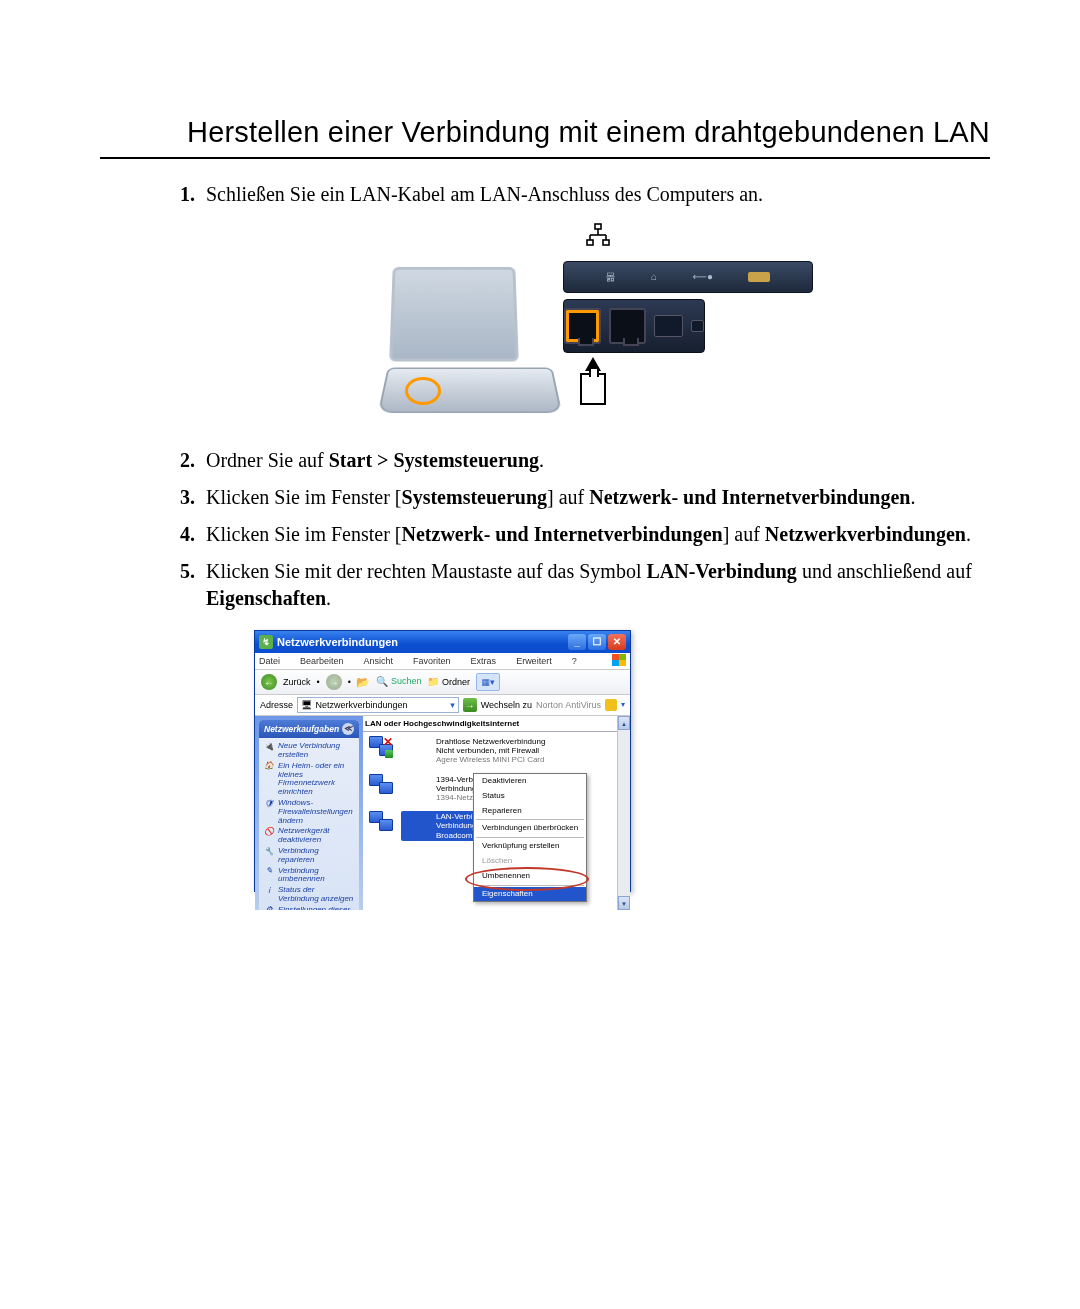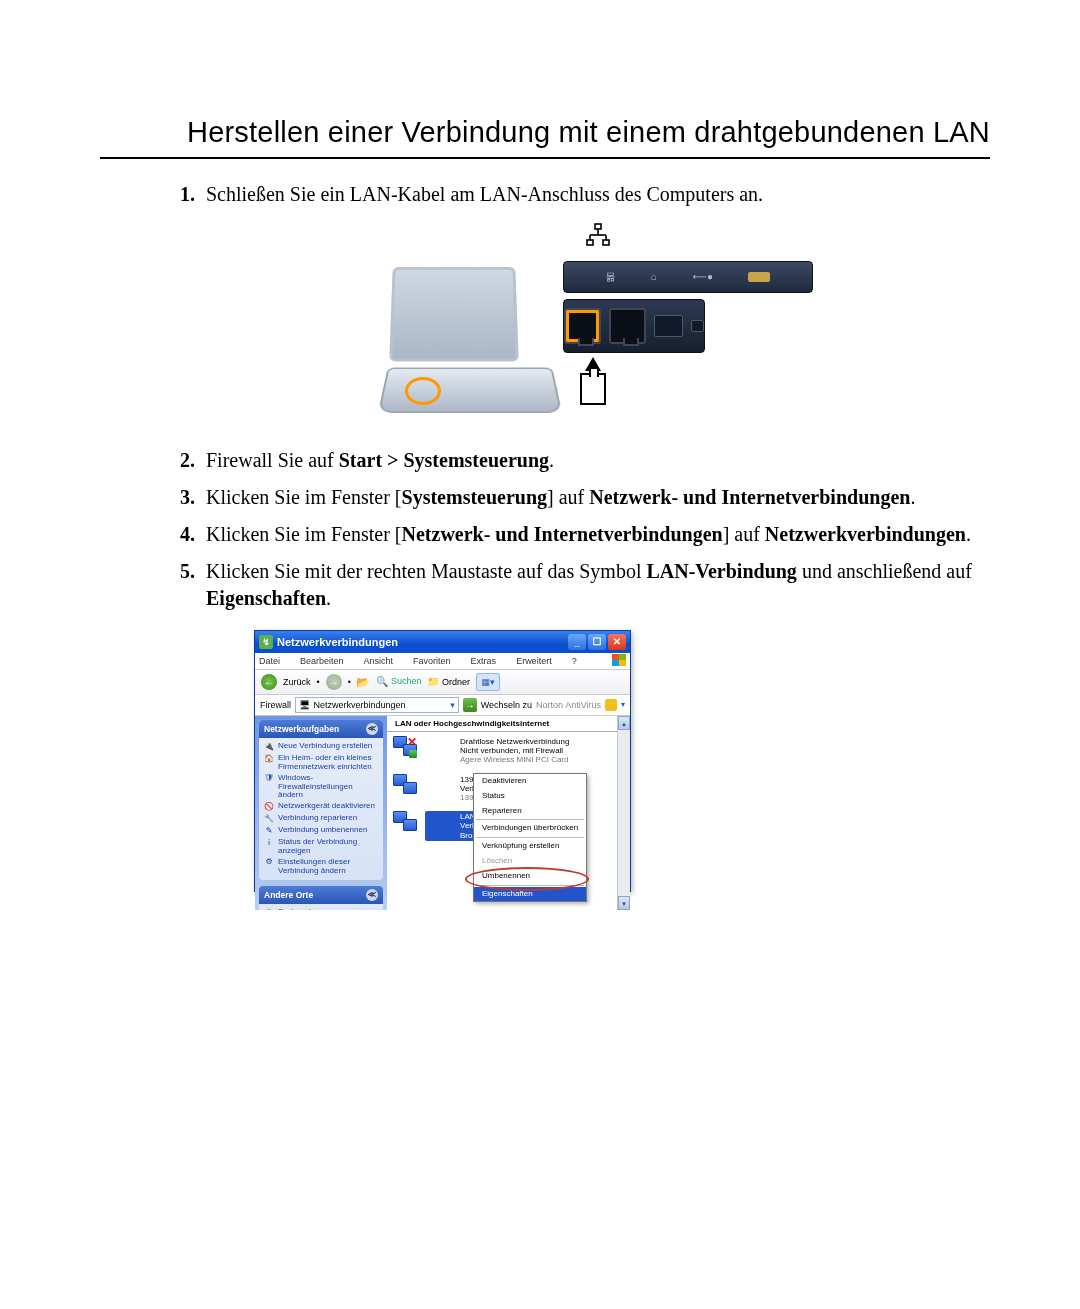--- a/index.html
+++ b/index.html
@@ -310,27 +310,28 @@
     color:#fff;
     display:inline-flex;align-items:center;justify-content:center;
     font-size:10px;
   }
   .winxp .addr .norton { width:12px;height:12px;background:#f2c01a;border-radius:2px;}
   .winxp .body {
     display: flex;
     height: 194px;
   }
   .winxp .sidebar {
-    width: 132px;
+    width: 108px;
     background: linear-gradient(#6f97e8,#b8ceee);
     padding: 4px 4px;
     font-size: 8px;
     color: #0b2a6b;
     overflow: hidden;
     box-sizing: border-box;
+    font-style: italic;
   }
   .winxp .sidebar .panel {
     background: linear-gradient(#e8eef9,#d6e2f5);
     border-radius: 4px;
     margin-bottom: 6px;
     overflow: hidden;
   }
   .winxp .sidebar .panel .phead {
     background: linear-gradient(#4d7bd6,#2a56b8);
     color: #fff;
@@ -381,21 +382,21 @@
     height: 12px;
     background: linear-gradient(#dbe6f7,#b6c9e8);
     border: 1px solid #8aa5d1;
     display: flex; align-items: center; justify-content: center;
     font-size: 7px; color: #2a4a8a;
   }
   .winxp .main .scroll .btn.bot { position:absolute; bottom:0; left:0; right:0; }
   .winxp .main .grouphead {
     font-weight: bold;
     color: #000;
-    padding: 3px 6px 1px 8px;
+    padding: 3px 6px 1px 2px;
     border-bottom: 1px solid #aab;
     margin-right: 12px;
   }
   .winxp .main .conn {
     display: flex;
     align-items: flex-start;
     gap: 6px;
     padding: 4px 6px;
     margin-right: 12px;
   }
@@ -508,21 +509,21 @@
                 <div class="arrow-up"></div>
                 <div class="plug"></div>
               </div>
             </div>
           </div>
         </div>
       </div>
     </li>
 
     <li>
-      <span>Firewall Sie auf </span><b>Start &gt; Systemsteuerung</b><span>.</span>
+      <span>Ordner Sie auf </span><b>Start &gt; Systemsteuerung</b><span>.</span>
     </li>
 
     <li>
       <span>Klicken Sie im Fenster [</span><b>Systemsteuerung</b><span>] auf </span><b>Netzwerk- und Internetverbindungen</b><span>.</span>
     </li>
 
     <li>
       <span>Klicken Sie im Fenster [</span><b>Netzwerk- und Internetverbindungen</b><span>] auf </span><b>Netzwerkverbindungen</b><span>.</span>
     </li>
 
@@ -562,21 +563,21 @@
           <span class="folderup">📂</span>
           <span class="srch">
               <span>Suchen</span>
             </span>
           <span class="fld">
               <span>Ordner</span>
             </span>
           <span class="viewbtn">▦▾</span>
         </div>
         <div class="addr">
-          <span>Firewall</span>
+          <span>Adresse</span>
           <span class="addrbox">
             <span>🖥</span>
             <span>Netzwerkverbindungen</span>
             <span style="margin-left:auto;color:#2a5bc9;">▾</span>
           </span>
           <span class="go">→</span>
           <span>Wechseln zu</span>
           <span style="color:#888;">Norton AntiVirus</span>
           <span class="norton"></span>
           <span style="color:#2a5bc9;font-size:8px;">▾</span>

